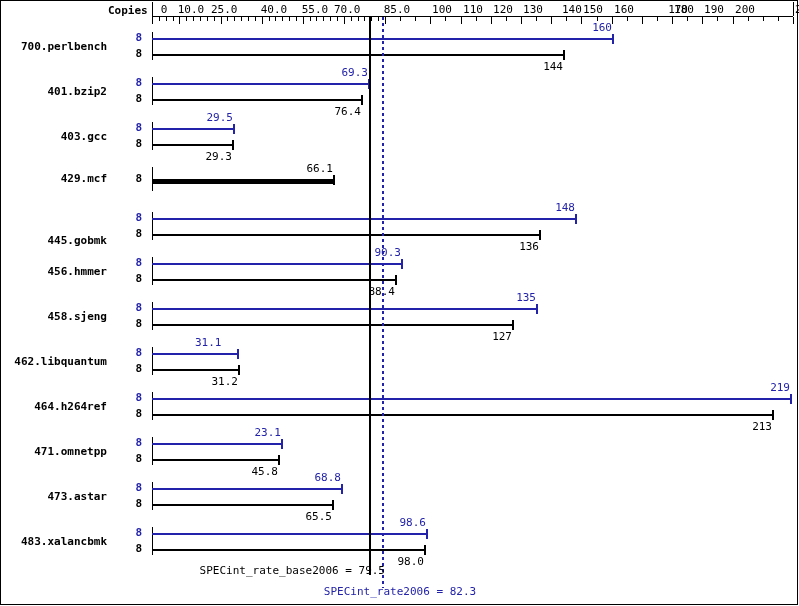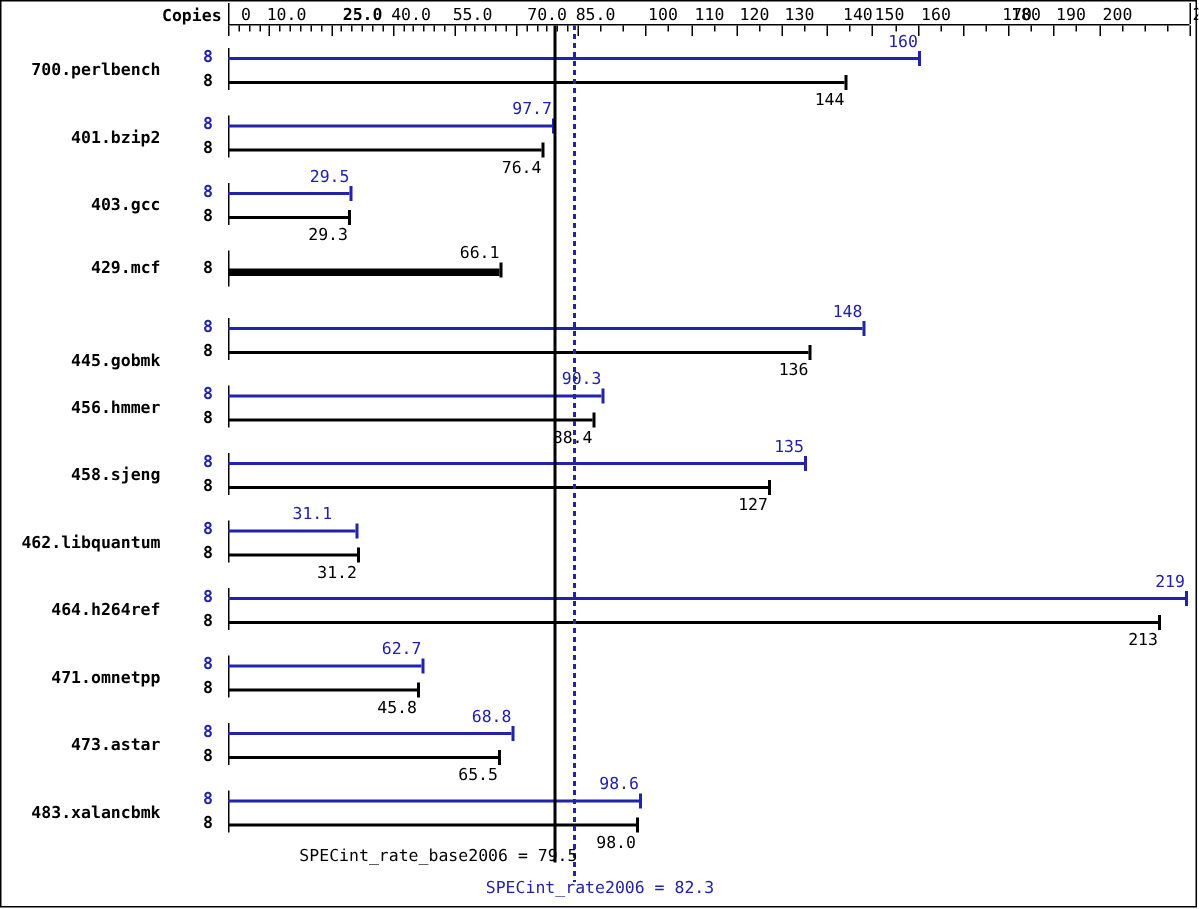--- a/index.html
+++ b/index.html
@@ -138,27 +138,27 @@
     </div>
   <div id="axis-slot">
       <div class="axis-line-h" style="left: 152px; top: 16px; width: 641px;"></div>
       <div class="axis-line-v" style="left: 152px; top: 2px; height: 14px;"></div>
       <div class="axis-line-v" style="left: 793px; top: 2px; height: 14px;"></div>
       <div class="tick-major" style="left: 152px; top: 17px;"></div>
       <div class="tick-label" style="width: 44px; left: 142px; top: 3px; text-align: center;">0</div>
       <div class="tick-major" style="left: 179px; top: 17px;"></div>
       <div class="tick-label" style="width: 44px; left: 169px; top: 3px; text-align: center;">10.0</div>
       <div class="tick-major" style="left: 221px; top: 17px;"></div>
-      <div class="tick-label" style="width: 44px; left: 211px; top: 3px; text-align: right; font-weight: bold;">25.0</div>
+      <div class="tick-label" style="width: 44px; left: 211px; top: 3px; text-align: left;">25.0</div>
       <div class="tick-major" style="left: 262px; top: 17px;"></div>
       <div class="tick-label" style="width: 44px; left: 252px; top: 3px; text-align: center;">40.0</div>
       <div class="tick-major" style="left: 303px; top: 17px;"></div>
       <div class="tick-label" style="width: 44px; left: 293px; top: 3px; text-align: center;">55.0</div>
       <div class="tick-major" style="left: 344px; top: 17px;"></div>
-      <div class="tick-label" style="width: 44px; left: 334px; top: 3px; text-align: right;">70.0</div>
+      <div class="tick-label" style="width: 44px; left: 334px; top: 3px; text-align: left;">70.0</div>
       <div class="tick-major" style="left: 385px; top: 17px;"></div>
       <div class="tick-label" style="width: 44px; left: 375px; top: 3px; text-align: center;">85.0</div>
       <div class="tick-major" style="left: 430px; top: 17px;"></div>
       <div class="tick-label" style="width: 44px; left: 420px; top: 3px; text-align: center;">100</div>
       <div class="tick-major" style="left: 461px; top: 17px;"></div>
       <div class="tick-label" style="width: 44px; left: 451px; top: 3px; text-align: center;">110</div>
       <div class="tick-major" style="left: 491px; top: 17px;"></div>
       <div class="tick-label" style="width: 44px; left: 481px; top: 3px; text-align: center;">120</div>
       <div class="tick-major" style="left: 521px; top: 17px;"></div>
       <div class="tick-label" style="width: 44px; left: 511px; top: 3px; text-align: center;">130</div>
@@ -231,21 +231,21 @@
       <div class="val peak" style="left: 570px; width: 42px; text-align: right; top: 21px;">160</div>
       <div class="copies base" style="left: 112px; width: 30px; top: 47px;">8</div>
       <div class="bar base" style="left: 152px; top: 54px; width: 411px;"></div>
       <div class="cap base" style="left: 563px; top: 50px; height: 10px;"></div>
       <div class="val base" style="left: 521px; width: 42px; text-align: right; top: 60px;">144</div>
       <div class="bench-label" style="left: 2px; width: 105px; top: 85px;">401.bzip2</div>
       <div class="axis-line-v" style="left: 152px; top: 77px; height: 28px;"></div>
       <div class="copies peak" style="left: 112px; width: 30px; top: 76px;">8</div>
       <div class="bar peak" style="left: 152px; top: 83px; width: 216px;"></div>
       <div class="cap peak" style="left: 368px; top: 79px; height: 10px;"></div>
-      <div class="val peak" style="left: 326px; width: 42px; text-align: right; top: 66px;">97.7</div>
+      <div class="val peak" style="left: 326px; width: 42px; text-align: right; top: 66px;">69.3</div>
       <div class="copies base" style="left: 112px; width: 30px; top: 92px;">8</div>
       <div class="bar base" style="left: 152px; top: 99px; width: 209px;"></div>
       <div class="cap base" style="left: 361px; top: 95px; height: 10px;"></div>
       <div class="val base" style="left: 319px; width: 42px; text-align: right; top: 105px;">76.4</div>
       <div class="bench-label" style="left: 2px; width: 105px; top: 130px;">403.gcc</div>
       <div class="axis-line-v" style="left: 152px; top: 122px; height: 28px;"></div>
       <div class="copies peak" style="left: 112px; width: 30px; top: 121px;">8</div>
       <div class="bar peak" style="left: 152px; top: 128px; width: 81px;"></div>
       <div class="cap peak" style="left: 233px; top: 124px; height: 10px;"></div>
       <div class="val peak" style="left: 191px; width: 42px; text-align: right; top: 111px;">29.5</div>
@@ -307,21 +307,21 @@
       <div class="val peak" style="left: 748px; width: 42px; text-align: right; top: 381px;">219</div>
       <div class="copies base" style="left: 112px; width: 30px; top: 407px;">8</div>
       <div class="bar base" style="left: 152px; top: 414px; width: 620px;"></div>
       <div class="cap base" style="left: 772px; top: 410px; height: 10px;"></div>
       <div class="val base" style="left: 730px; width: 42px; text-align: right; top: 420px;">213</div>
       <div class="bench-label" style="left: 2px; width: 105px; top: 445px;">471.omnetpp</div>
       <div class="axis-line-v" style="left: 152px; top: 437px; height: 28px;"></div>
       <div class="copies peak" style="left: 112px; width: 30px; top: 436px;">8</div>
       <div class="bar peak" style="left: 152px; top: 443px; width: 129px;"></div>
       <div class="cap peak" style="left: 281px; top: 439px; height: 10px;"></div>
-      <div class="val peak" style="left: 239px; width: 42px; text-align: right; top: 426px;">62.7</div>
+      <div class="val peak" style="left: 239px; width: 42px; text-align: right; top: 426px;">23.1</div>
       <div class="copies base" style="left: 112px; width: 30px; top: 452px;">8</div>
       <div class="bar base" style="left: 152px; top: 459px; width: 126px;"></div>
       <div class="cap base" style="left: 278px; top: 455px; height: 10px;"></div>
       <div class="val base" style="left: 236px; width: 42px; text-align: right; top: 465px;">45.8</div>
       <div class="bench-label" style="left: 2px; width: 105px; top: 490px;">473.astar</div>
       <div class="axis-line-v" style="left: 152px; top: 482px; height: 28px;"></div>
       <div class="copies peak" style="left: 112px; width: 30px; top: 481px;">8</div>
       <div class="bar peak" style="left: 152px; top: 488px; width: 189px;"></div>
       <div class="cap peak" style="left: 341px; top: 484px; height: 10px;"></div>
       <div class="val peak" style="left: 299px; width: 42px; text-align: right; top: 471px;">68.8</div>

